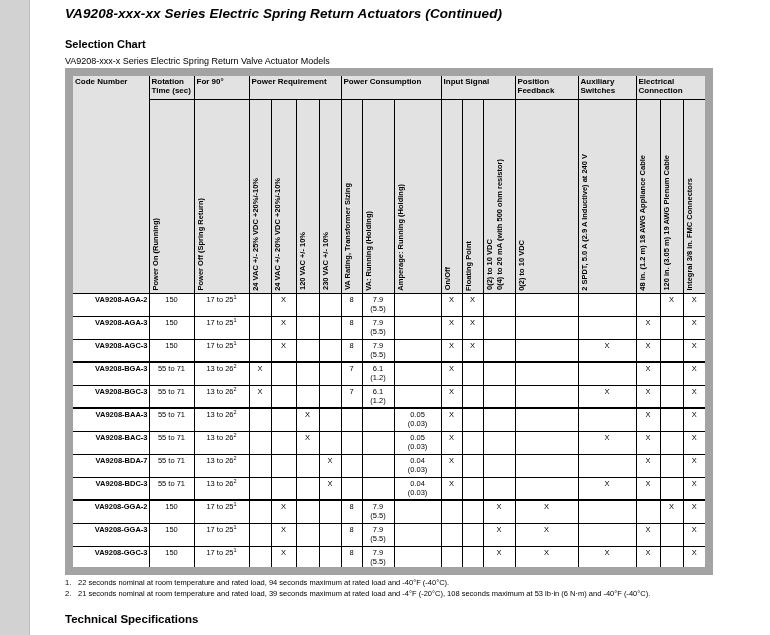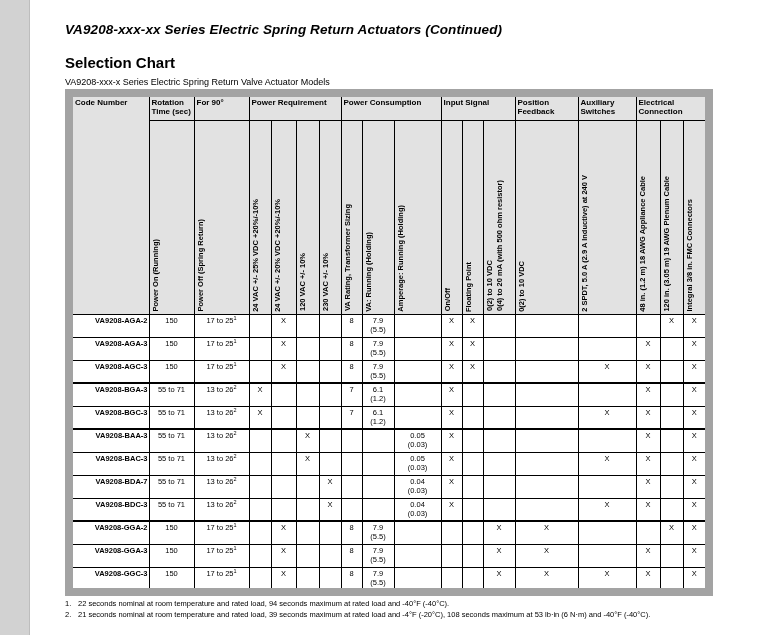--- a/index.html
+++ b/index.html
@@ -7,26 +7,26 @@
   body {
     width: 770px; height: 635px; overflow: hidden;
     background: #ffffff; color: #000;
     font-family: "Liberation Sans", sans-serif;
     position: relative;
   }
   .left-strip {
     position: absolute; left: 0; top: 0; width: 30px; height: 635px;
     background: #d2d2d2; border-right: 1px solid #bdbdbd;
   }
-  .content { position: absolute; left: 65px; top: 16px; width: 645px; padding-top: 6px; }
+  .content { position: absolute; left: 65px; top: 0; width: 645px; padding-top: 6px; }
   h1.doc-title {
     margin: 0; font-size: 13.5px; font-style: italic; font-weight: bold;
     letter-spacing: 0.1px; white-space: nowrap;
   }
-  h2.section-h { margin: 17px 0 0 0; font-size: 15px; font-weight: bold; }
+  h2.section-h { margin: 17px 0 0 0; font-size: 11px; font-weight: bold; }
   .tbl-caption { margin: 6px 0 2px 0; font-size: 9px; font-weight: normal; }
 
   table#sel-table {
     border-collapse: collapse; table-layout: fixed; width: 640px;
     border: 8px solid #a3a3a3;
   }
   #sel-table th, #sel-table td { border: 1px solid #000; overflow: hidden; }
   #sel-table th {
     background: #e2e2e2; font-size: 8px; font-weight: bold;
     text-align: left; vertical-align: top; padding: 1px 2px; line-height: 1.15;
@@ -413,13 +413,14 @@
       <div class="fn">
         <span class="fn-num">1.</span>
         <span class="fn-text">22 seconds nominal at room temperature and rated load, 94 seconds maximum at rated load and -40°F (-40°C).</span>
       </div>
       <div class="fn">
         <span class="fn-num">2.</span>
         <span class="fn-text">21 seconds nominal at room temperature and rated load, 39 seconds maximum at rated load and -4°F (-20°C), 108 seconds maximum at 53 lb·in (6 N·m) and -40°F (-40°C).</span>
       </div>
     </div>
 
+  <h2 class="tech-h">Technical Specifications</h2>
 </div>
 
 </body></html>

